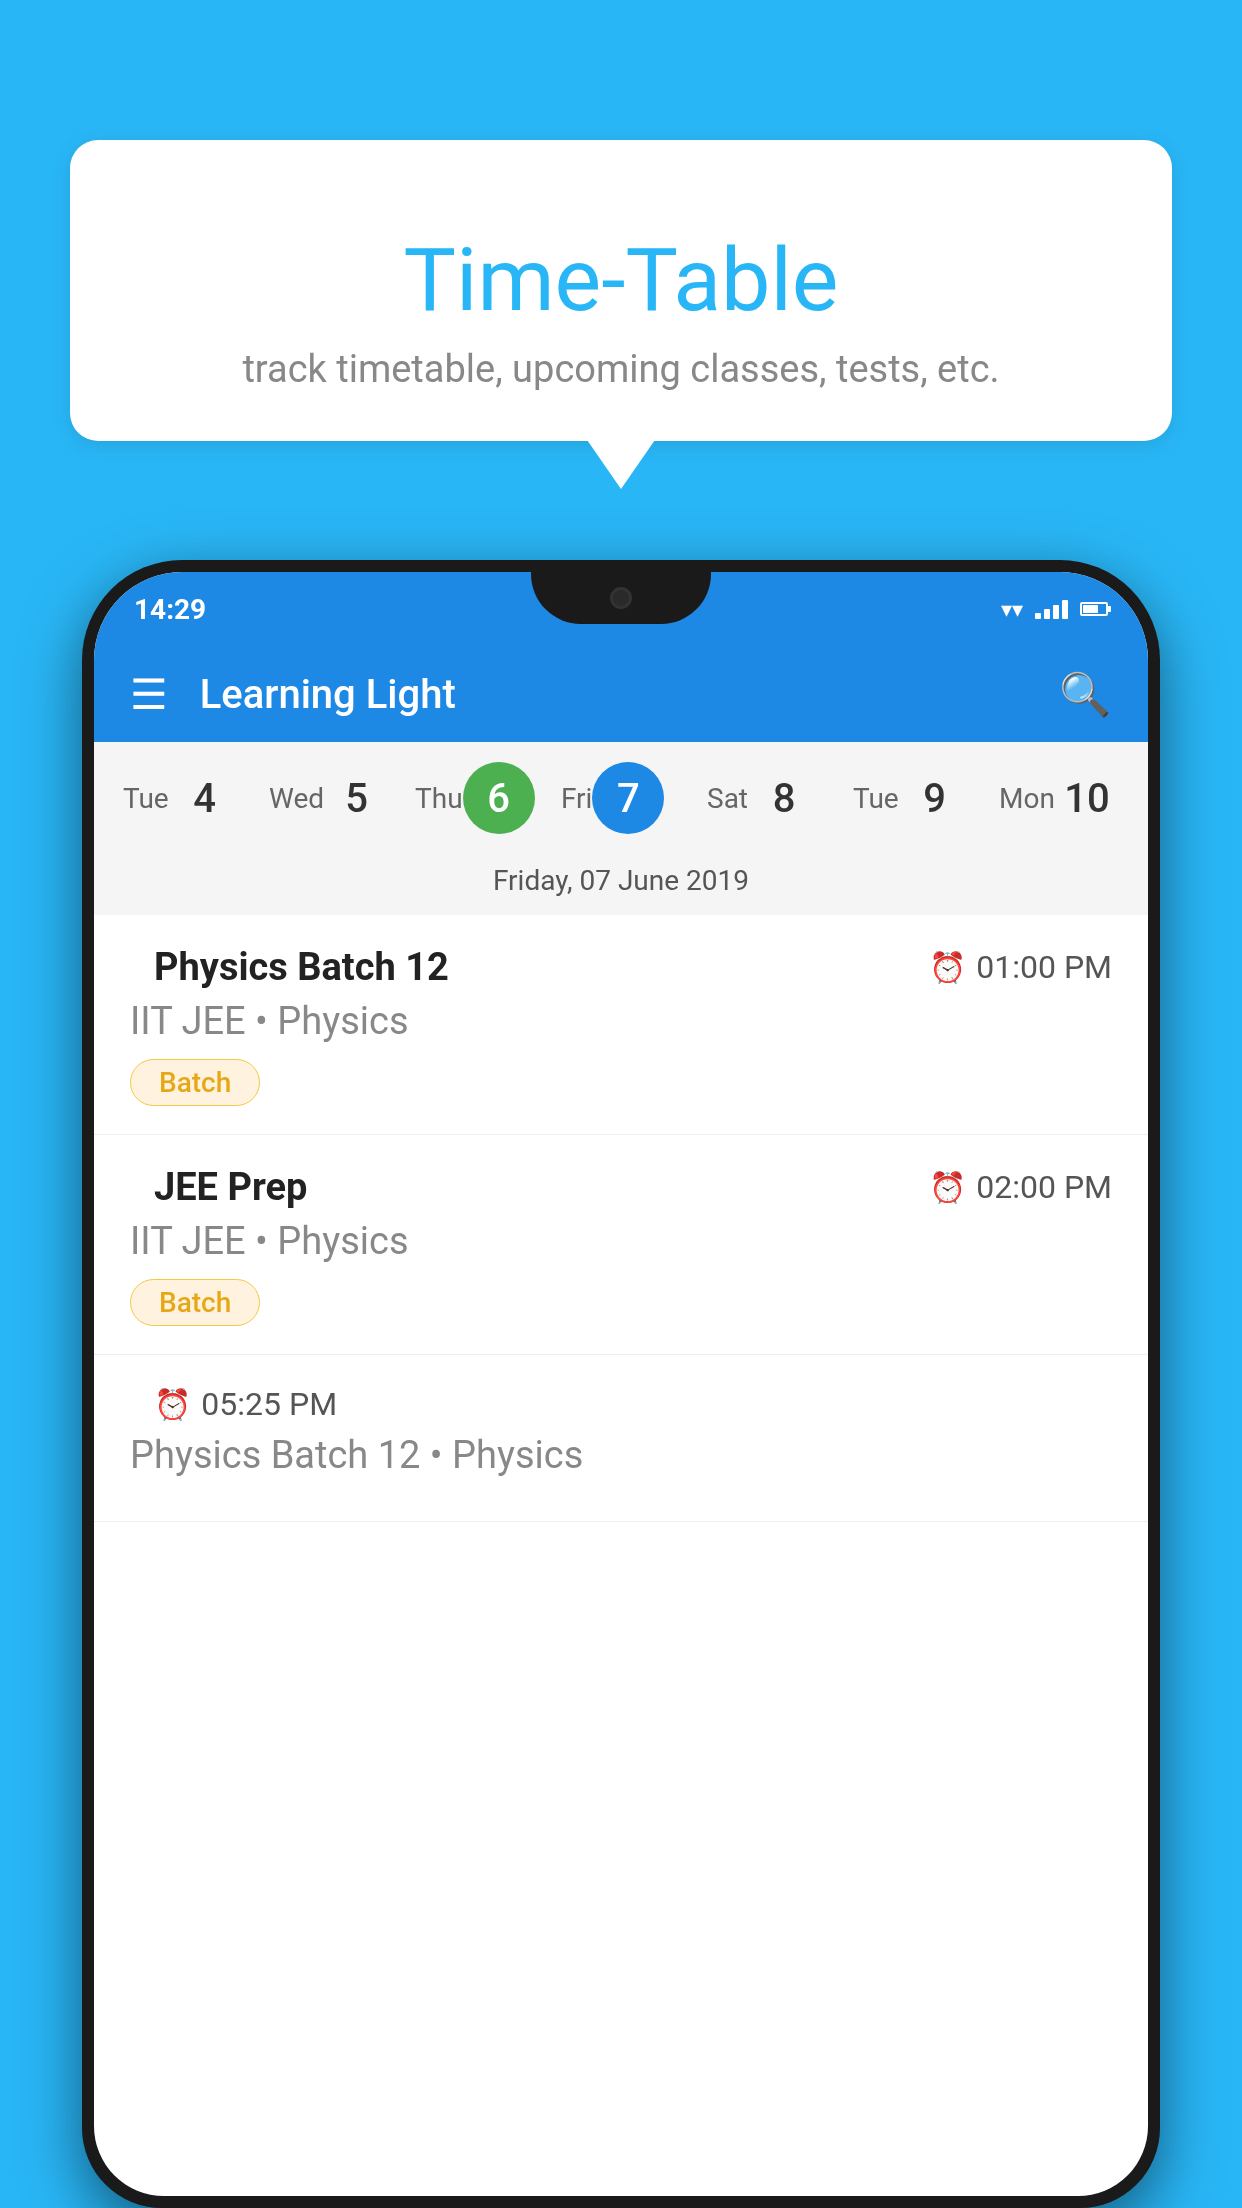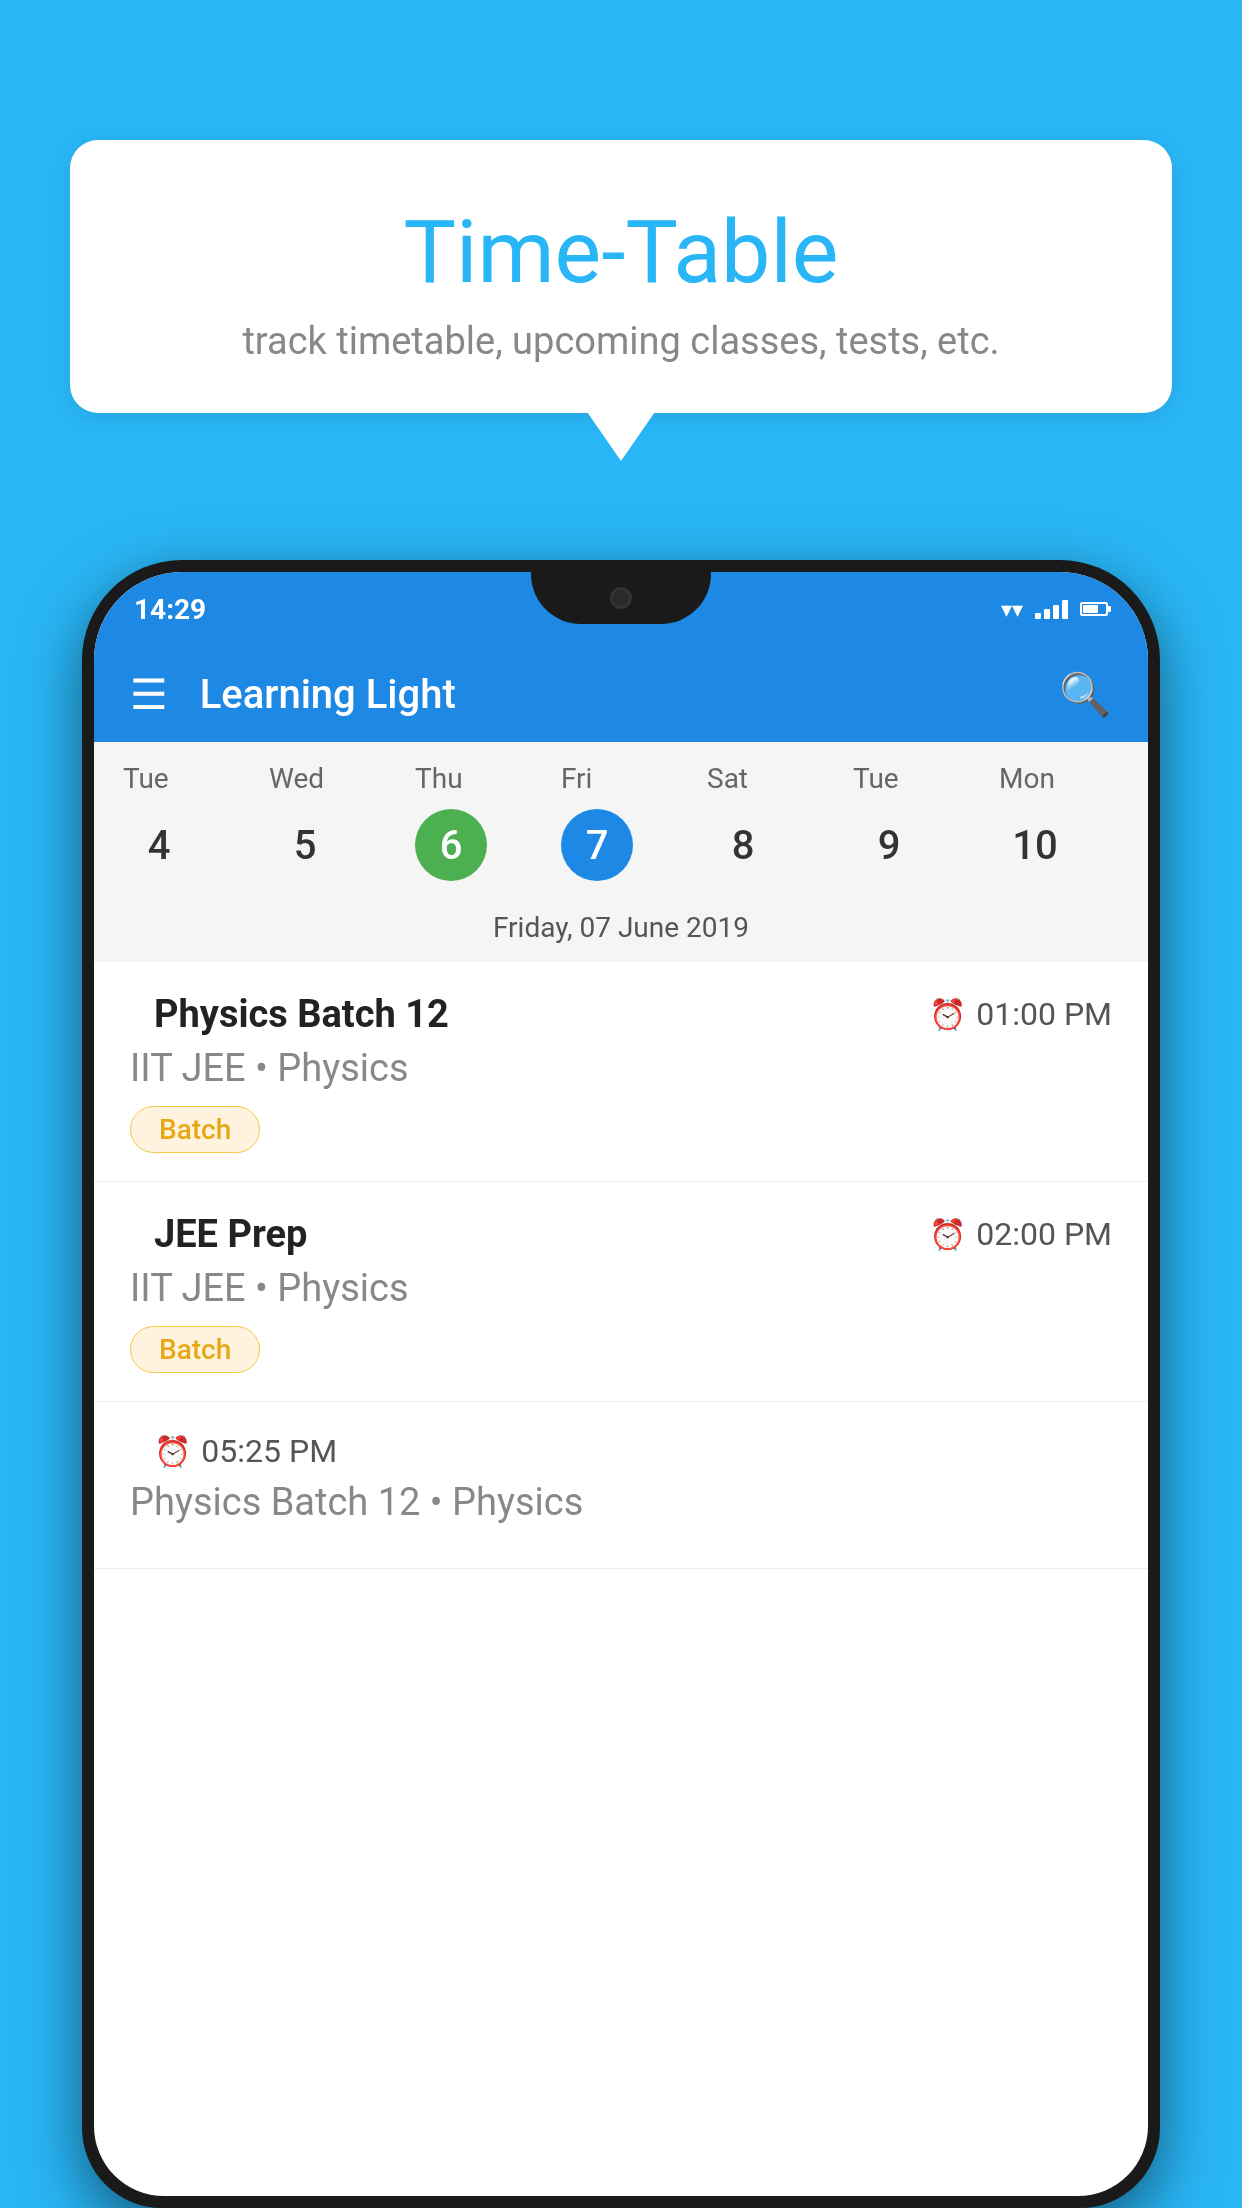--- a/index.html
+++ b/index.html
@@ -21,21 +21,21 @@
       left: 70px;
       right: 70px;
       display: flex;
       flex-direction: column;
       align-items: center;
     }
 
     .speech-bubble {
       background: white;
       border-radius: 28px;
-      padding: 60px 80px 50px;
+      padding: 88px 80px 50px;
       text-align: center;
       width: 100%;
       position: relative;
       box-shadow: 0 4px 20px rgba(0,0,0,0.1);
     }
 
     .speech-bubble::after {
       content: '';
       position: absolute;
       bottom: -48px;
@@ -164,24 +164,23 @@
 
     .calendar-days-row {
       display: flex;
       justify-content: space-around;
       padding: 0 16px;
       margin-bottom: 16px;
     }
 
     .calendar-day-cell {
       display: flex;
-      flex-direction: column;
-      align-items: flex-start;
+      flex-direction: row;
+      align-items: center;
       width: 120px;
-      gap: 14px;
     }
 
     .calendar-day-name {
       font-size: 28px;
       color: #666;
       font-weight: 400;
     }
 
     .calendar-day-num {
       font-size: 40px;

